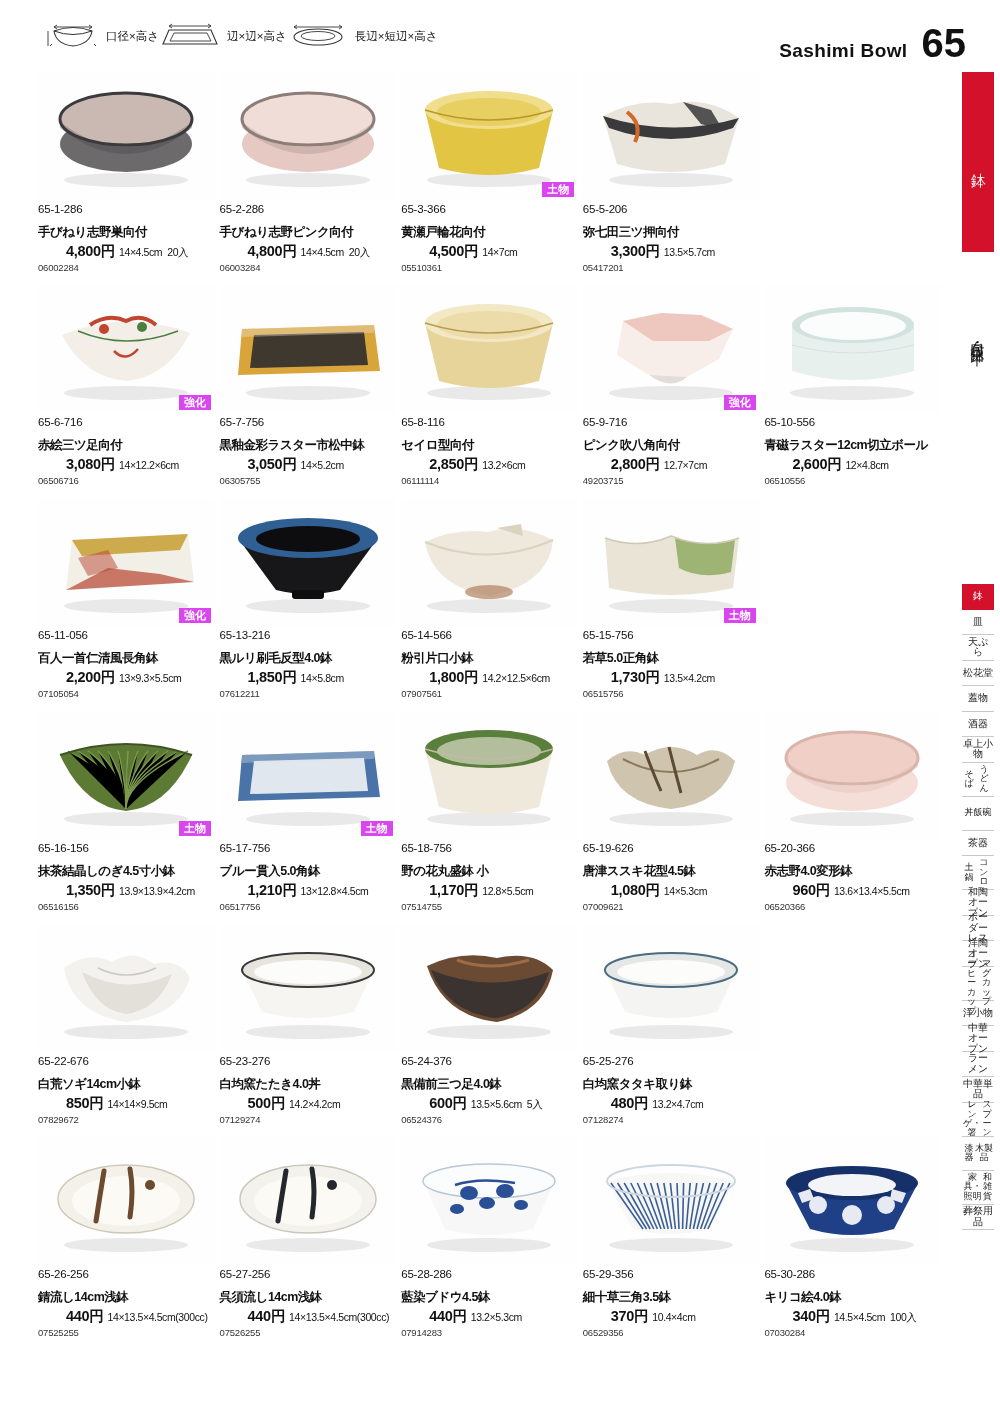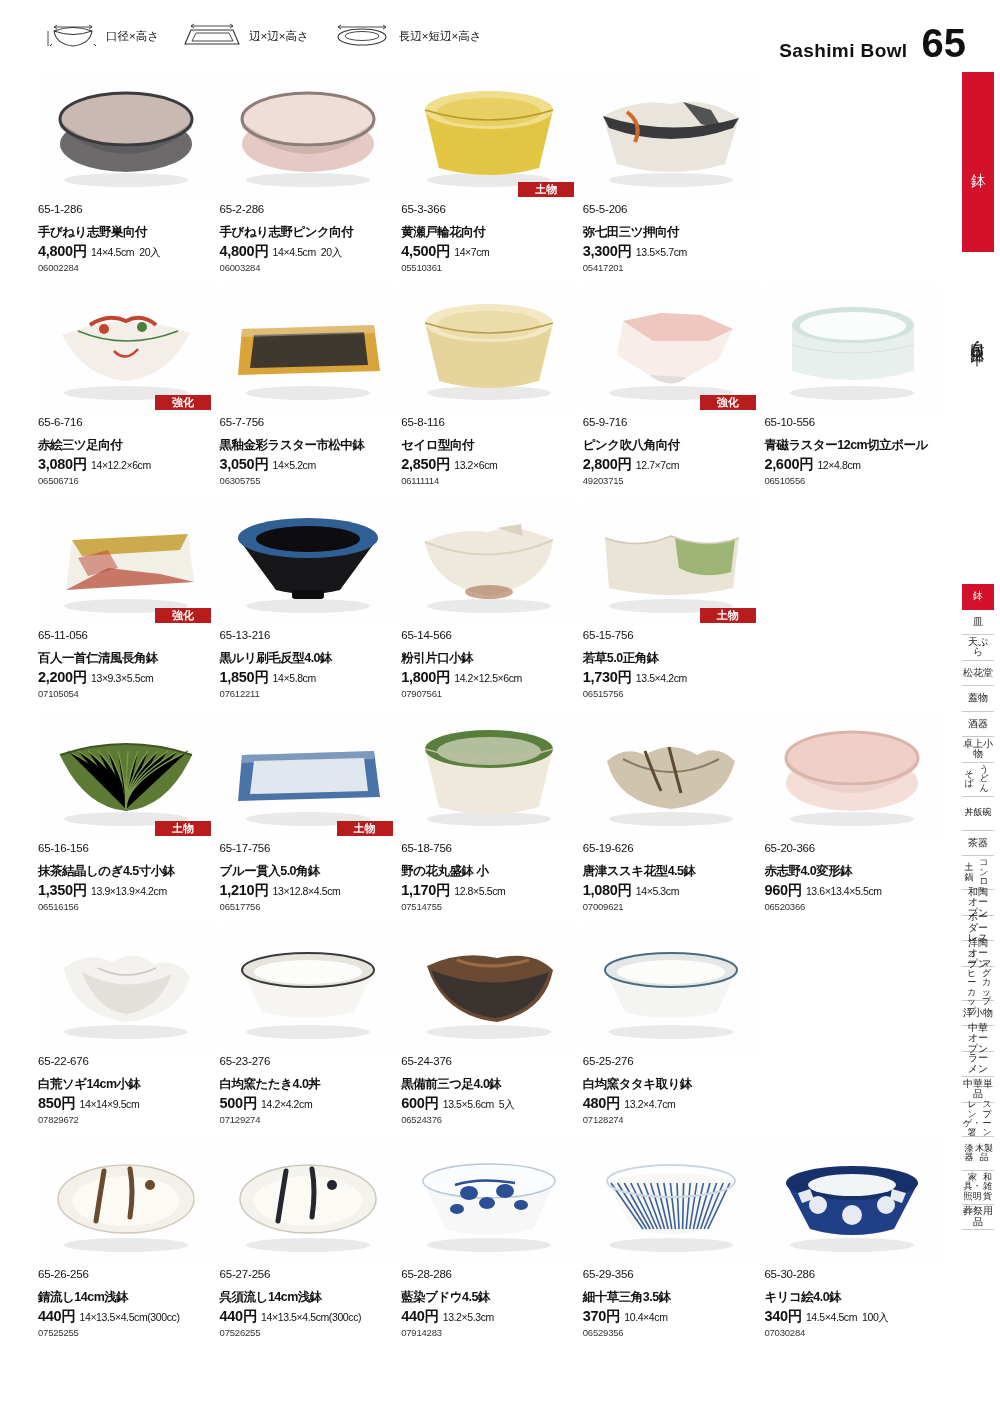--- a/index.html
+++ b/index.html
@@ -12,21 +12,21 @@
     position:relative;
     overflow:hidden;
   }
 
   
   .page-header {
     position:absolute; left:0; top:0; width:1000px; height:66px;
   }
   .legend {
     position:absolute; left:46px; top:22px;
-    display:flex; align-items:flex-start; gap:22px;
+    display:flex; align-items:flex-start; 
   }
   .legend-item { display:flex; align-items:center; gap:6px; }
   .legend-item .lg-txt { font-size:11.5px; color:#111; letter-spacing:0; }
   .legend-svg { display:block; }
 
   .title-block {
     position:absolute; right:34px; top:12px;
     display:flex; align-items:baseline; gap:14px;
   }
   .title-en { font-size:19px; font-weight:bold; letter-spacing:.4px; color:#111;margin-top:28px; }
@@ -71,27 +71,27 @@
   .cell { width:181.6px; position:relative; padding:0 4px 0 0; }
 
   .photo {
     position:relative;
     width:177px; height:128px;
     background:#ffffff;
     overflow:hidden;
   }
   .photo .badge {
     position:absolute; right:4px; bottom:3px;
-    background:#b91c1c; color:#fff; font-size:11px;
-    padding:1px 17px; line-height:1.2; font-weight:bold;
+    background:#d946ef; color:#fff; font-size:11px;
+    padding:1px 5px; line-height:1.2; font-weight:bold;
   }
 
   .code { font-size:11.5px; font-weight:normal; margin-top:3px; letter-spacing:-.2px; }
   .pname { font-size:12.5px; font-weight:bold; margin-top:9px; letter-spacing:-.5px; white-space:nowrap; }
-  .priceline { margin-top:1px; white-space:nowrap; }
+  .priceline { margin-top:1px; white-space:nowrap;margin-left:28px; }
   .price { font-size:14.5px; font-weight:bold; letter-spacing:-.3px; }
   .size { font-size:10.5px; margin-left:4px; letter-spacing:-.4px; }
   .qty { font-size:10.5px; margin-left:5px; letter-spacing:-.4px; }
   .jan { font-size:9.5px; color:#333; margin-top:1px; letter-spacing:-.2px; }
 
   .rowgap { height:12px; }
 
   
   .ph-svg { position:absolute; left:0; top:0; }
 </style>

